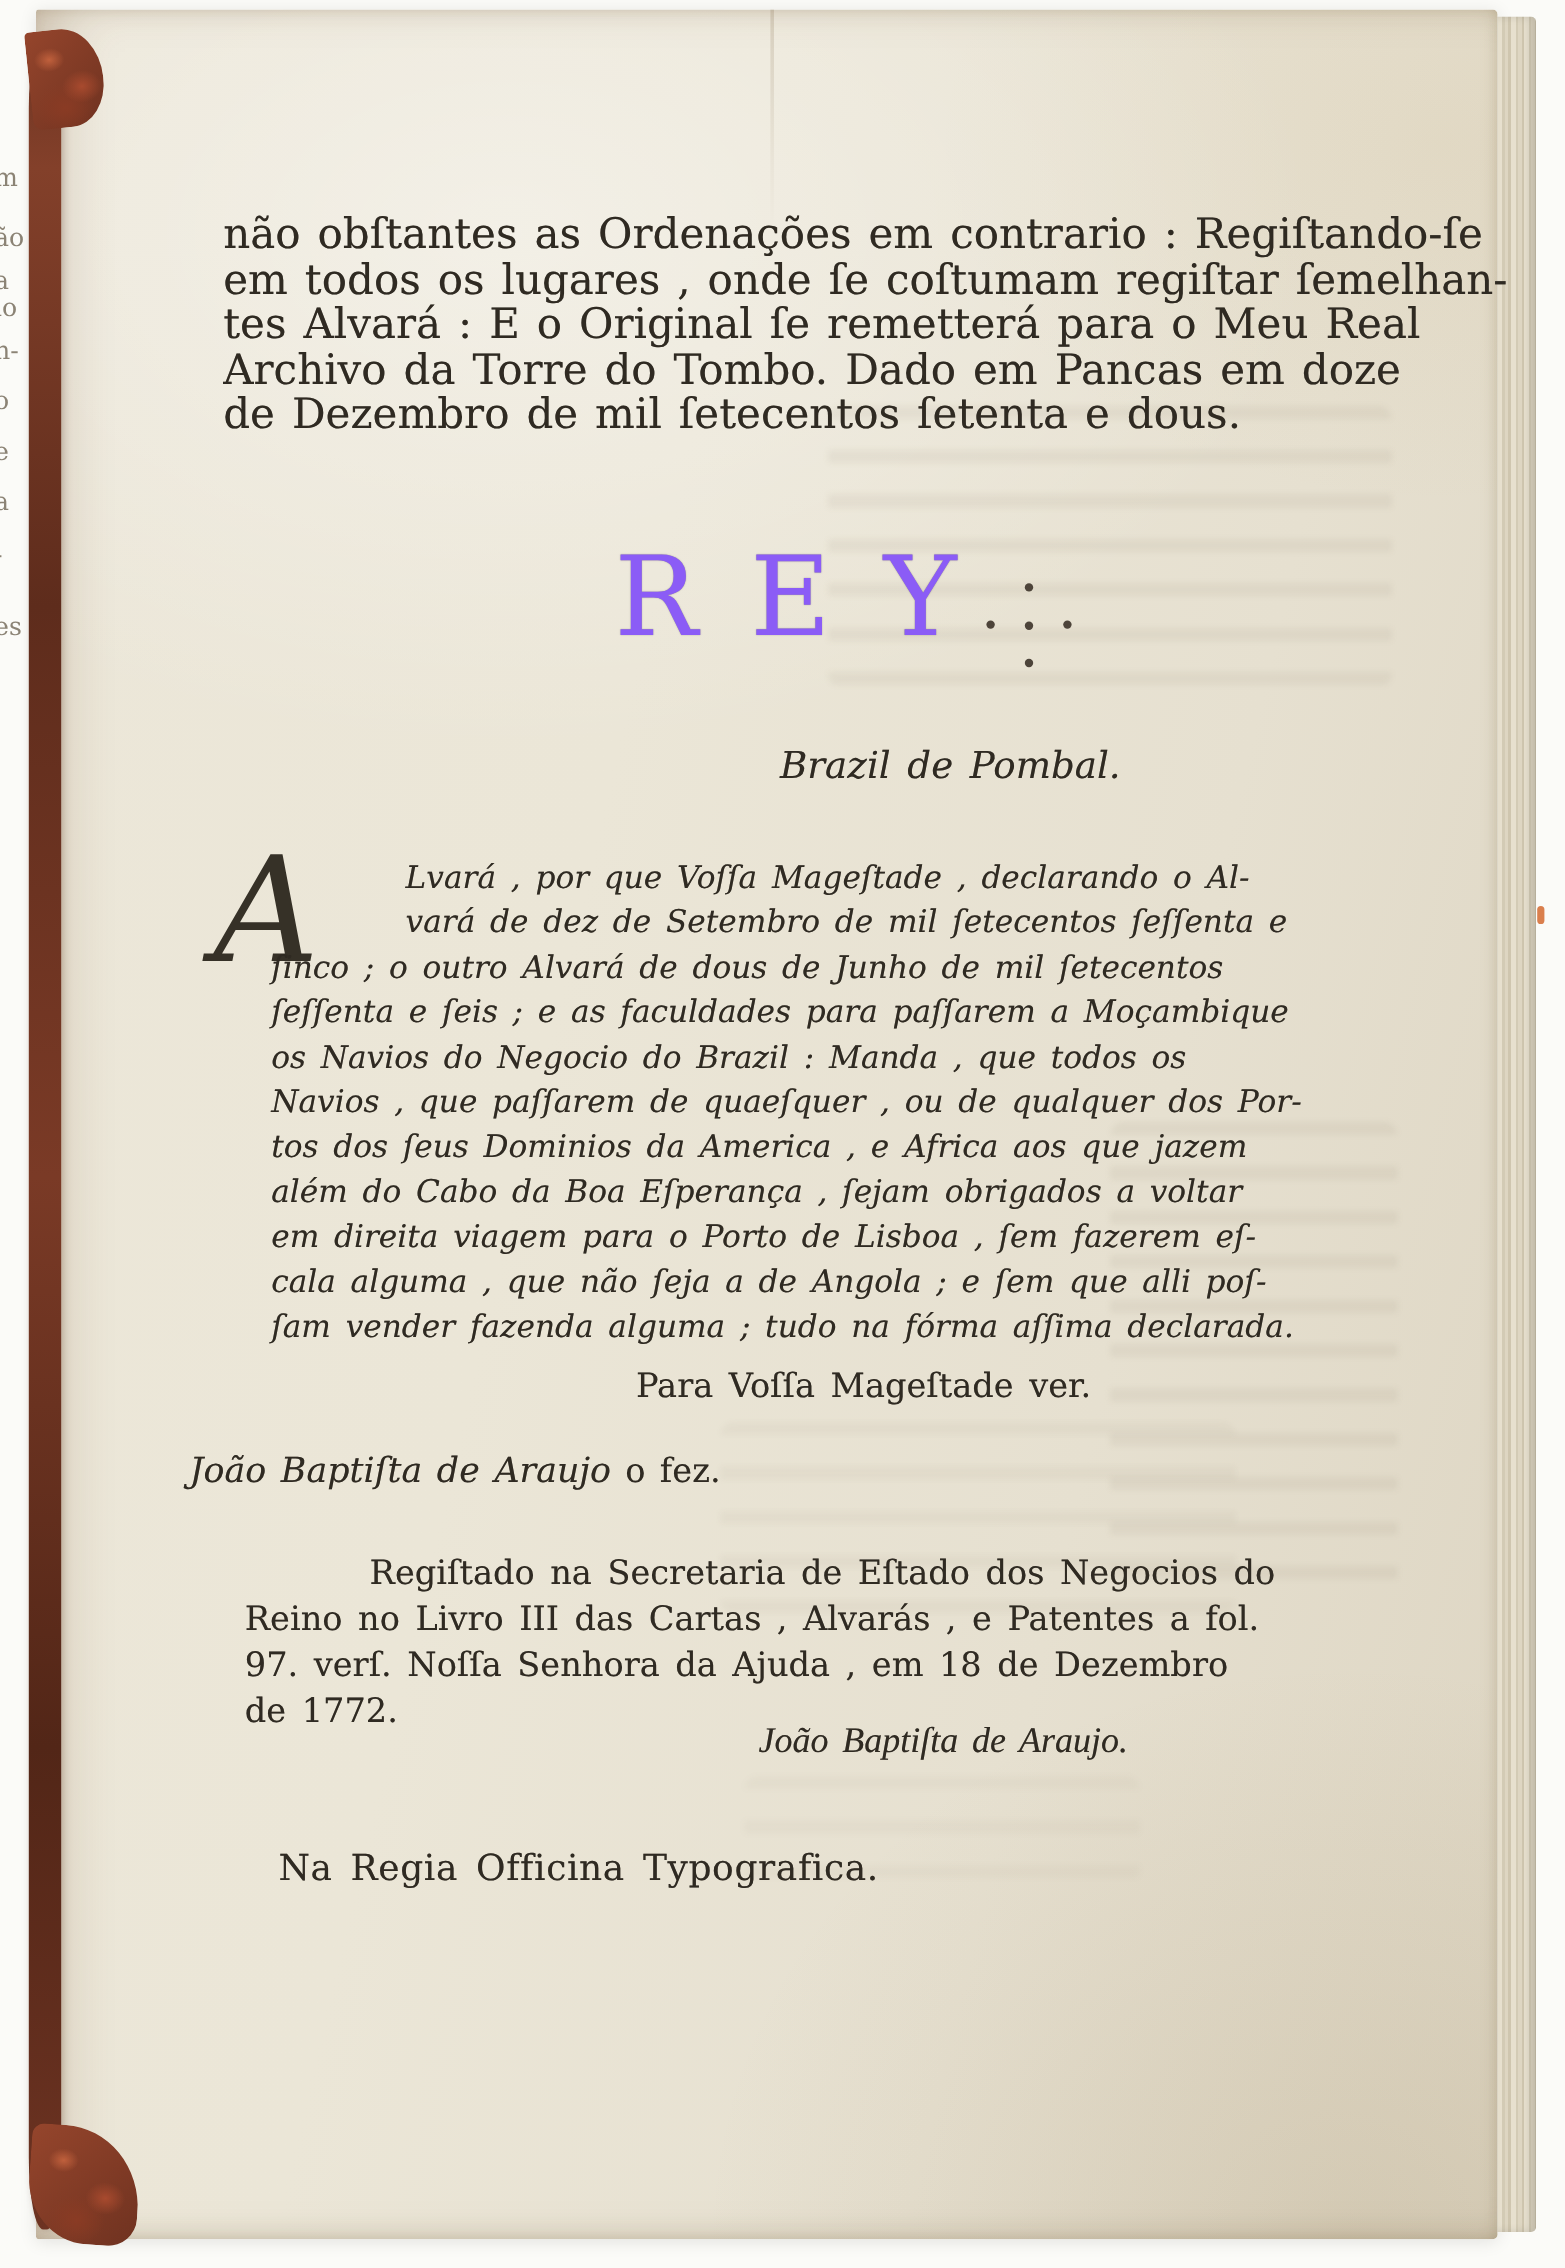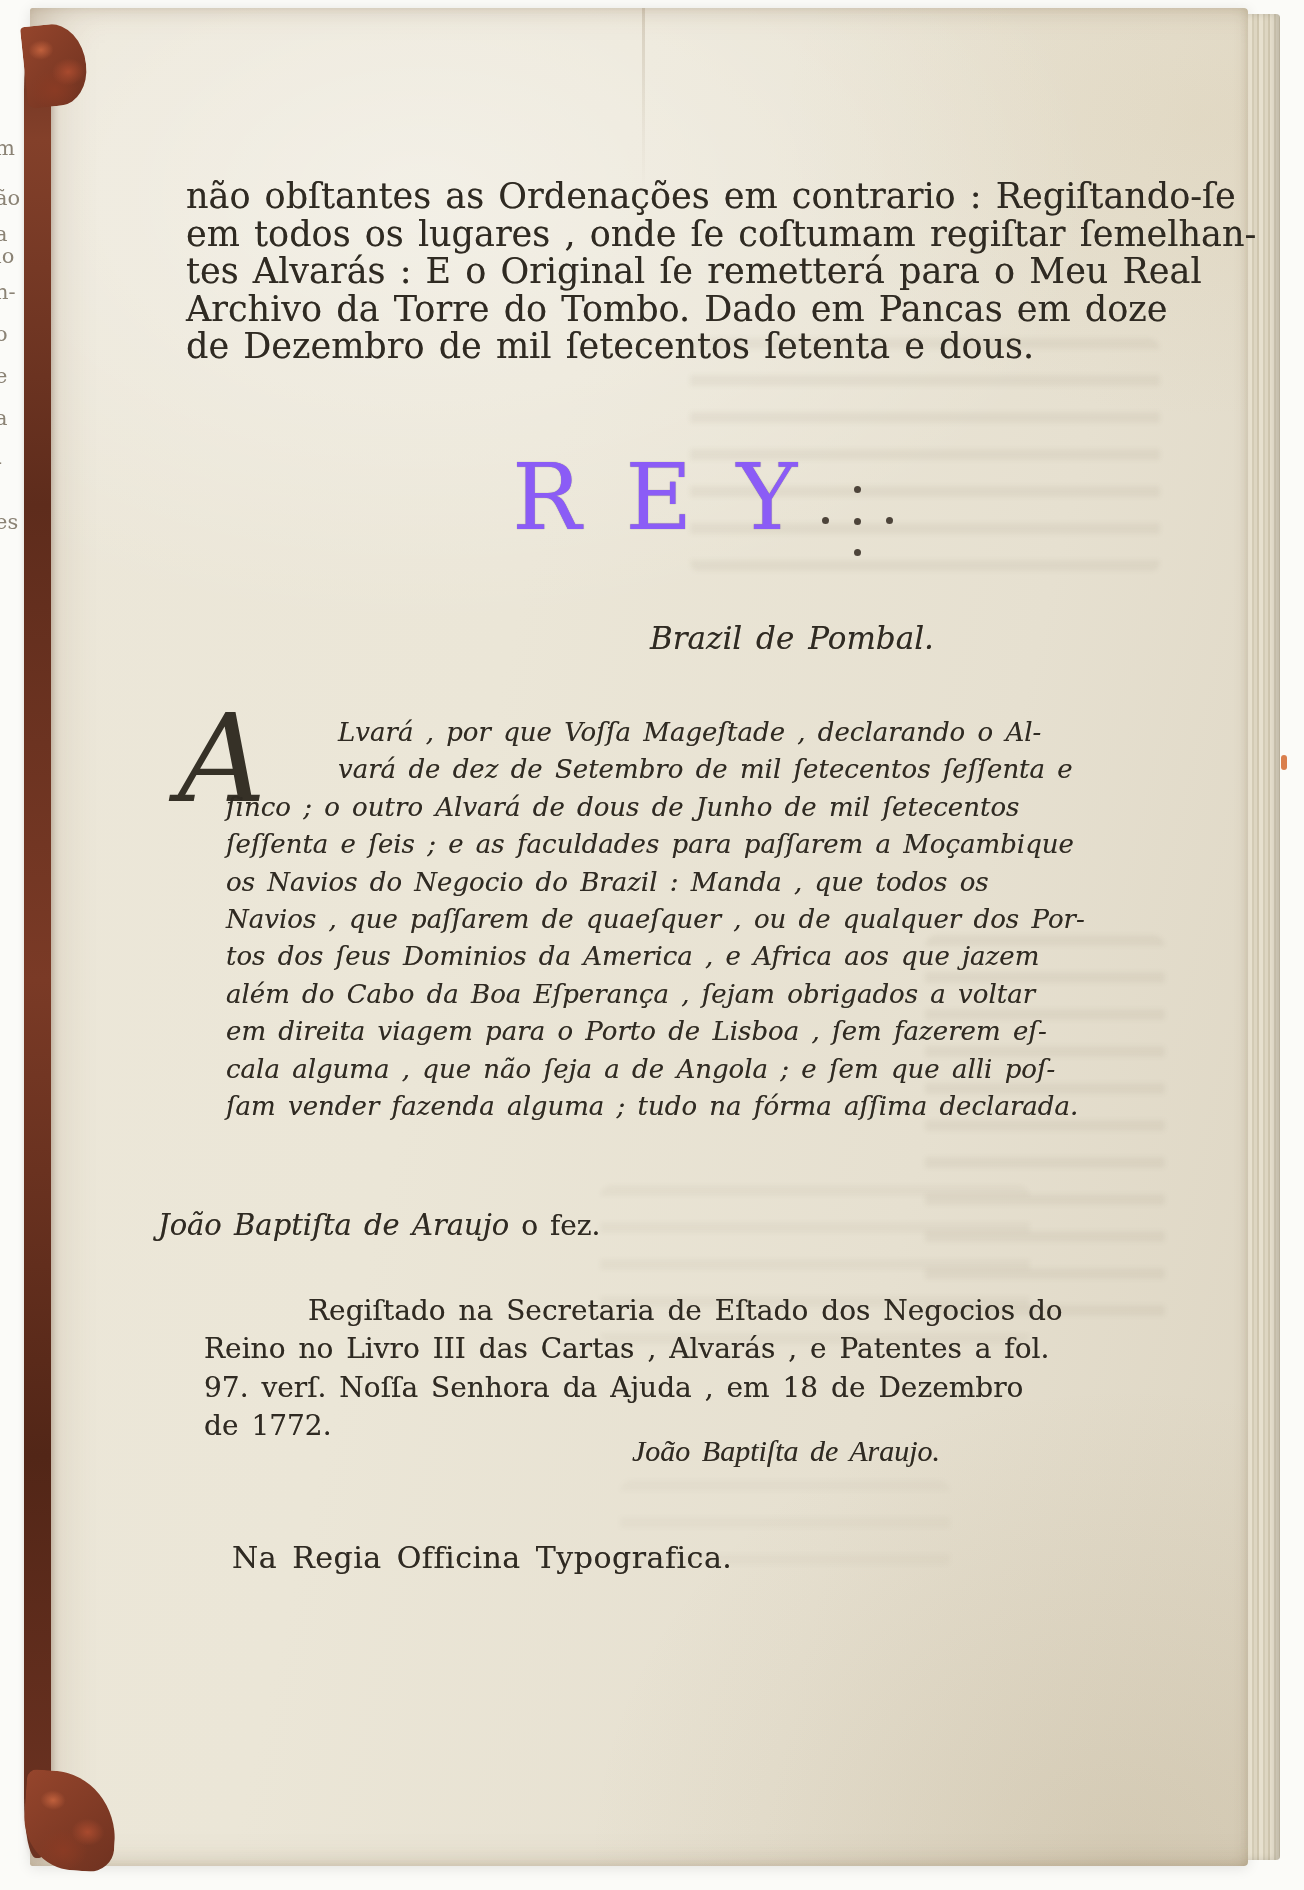--- a/index.html
+++ b/index.html
@@ -138,21 +138,21 @@
 
   <div class="ghost ghost-a"></div>
   <div class="ghost ghost-b"></div>
   <div class="ghost ghost-c"></div>
   <div class="ghost ghost-d"></div>
   <div class="fleck"></div>
 
   <div class="p1 ink">
     <div class="ln">não obſtantes as Ordenações em contrario : Regiſtando-ſe</div>
     <div class="ln">em todos os lugares , onde ſe coſtumam regiſtar ſemelhan-</div>
-    <div class="ln">tes Alvarás : E o Original ſe remetterá para o Meu Real</div>
+    <div class="ln">tes Alvará : E o Original ſe remetterá para o Meu Real</div>
     <div class="ln">Archivo da Torre do Tombo.  Dado em Pancas em doze</div>
     <div class="ln">de Dezembro de mil ſetecentos ſetenta e dous.</div>
   </div>
 
   <div class="rey">REY</div>
 
   <div class="dots">
     <i></i>
       <i></i>
       <i></i>
@@ -171,20 +171,21 @@
     <div class="ln">ſeſſenta e ſeis ; e as faculdades para paſſarem a Moçambique</div>
     <div class="ln">os Navios do Negocio do Brazil : Manda , que todos os</div>
     <div class="ln">Navios , que paſſarem de quaeſquer , ou de qualquer dos Por-</div>
     <div class="ln">tos dos ſeus Dominios da America , e Africa aos que jazem</div>
     <div class="ln">além do Cabo da Boa Eſperança , ſejam obrigados a voltar</div>
     <div class="ln">em direita viagem para o Porto de Lisboa , ſem fazerem eſ-</div>
     <div class="ln">cala alguma , que não ſeja a de Angola ; e ſem que alli poſ-</div>
     <div class="ln">ſam vender fazenda alguma ; tudo na fórma aſſima declarada.</div>
   </div>
 
+  <div class="presentation ink">Para Voſſa Mageſtade ver.</div>
 
   <div class="fez ink">
     <span class="name">João Baptiſta de Araujo</span>
     <span> </span>
     <span>o fez.</span>
   </div>
 
   <div class="registration ink">
     <div class="ln">Regiſtado na Secretaria de Eſtado dos Negocios do</div>
     <div class="ln">Reino no Livro III das Cartas , Alvarás , e Patentes a fol.</div>

